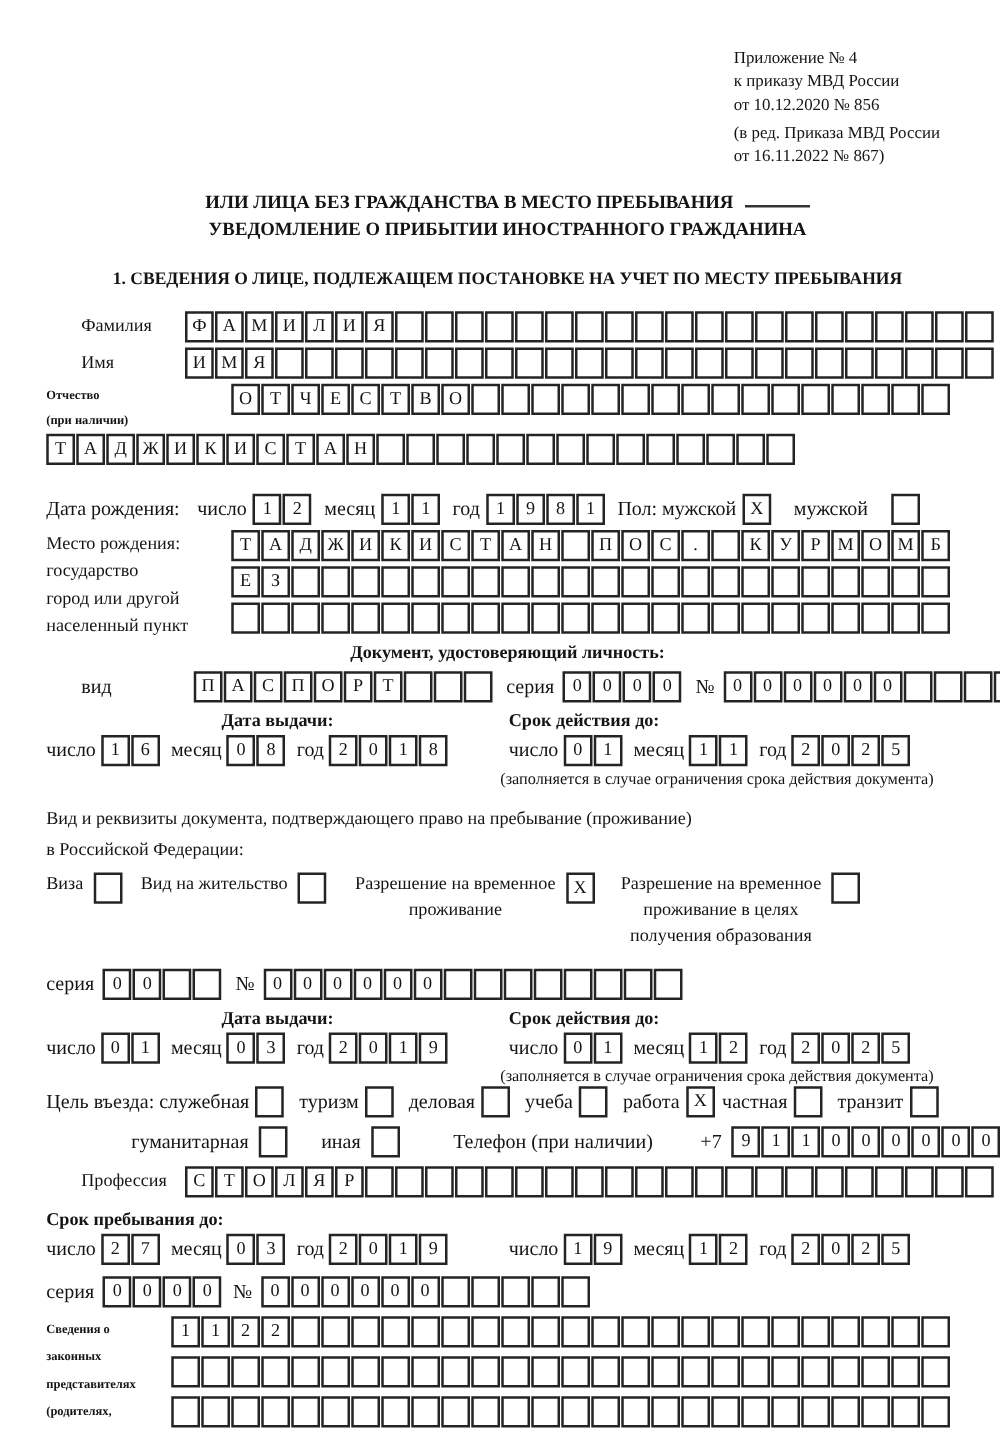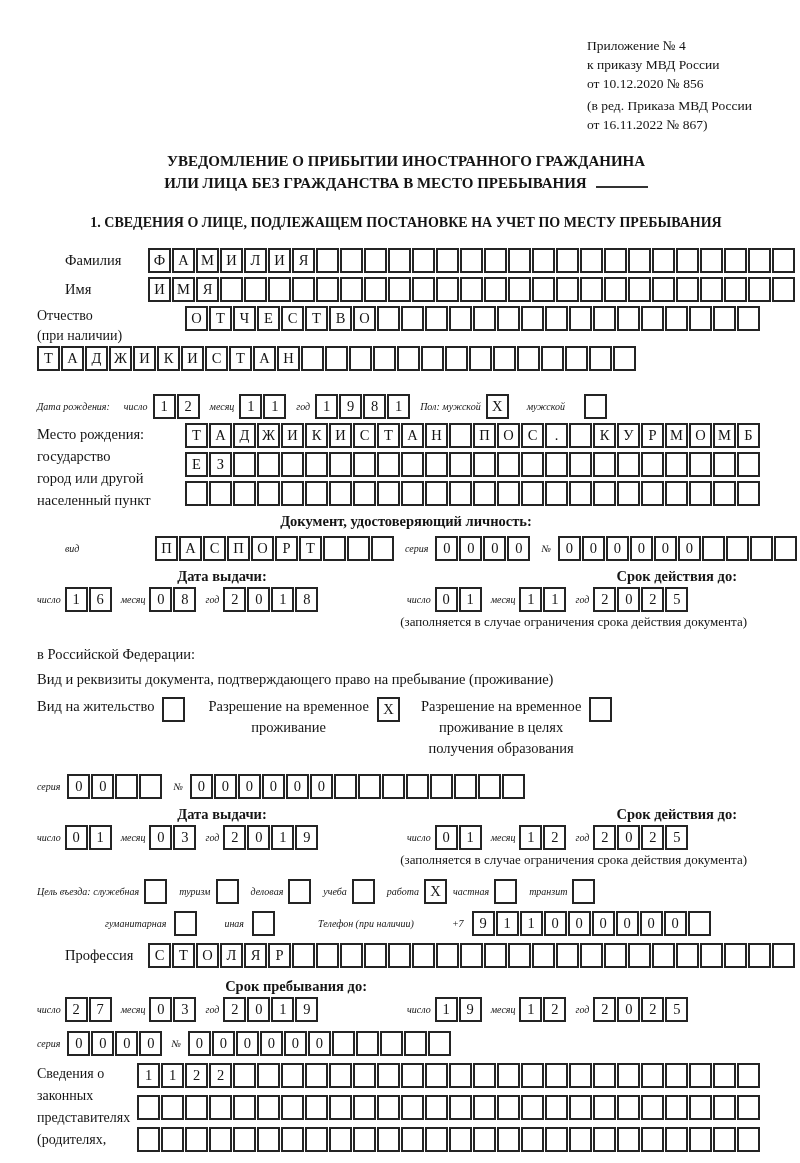--- a/index.html
+++ b/index.html
@@ -17,29 +17,29 @@
   .forma { text-align:right; margin-right:33px; margin-top:13px; font-weight:bold; font-size:15px; letter-spacing:.5px; }
 
   
   .title { text-align:center; font-weight:bold; font-size:15px; line-height:22px; margin-top:16px; }
   .title-underline { display:inline-block; width:52px; border-bottom:2px solid #333; height:14px; margin-left:9px; }
   .section-heading { text-align:center; font-weight:bold; font-size:14px; margin-top:21px; }
 
   
   .frow { display:flex; align-items:flex-start; }
   .flabel { font-size:14.5px; line-height:25px; flex:none; }
-  .mlabel { font-size:14px; line-height:20px; flex:none; }
+  .mlabel { font-size:10px; line-height:20px; flex:none;font-weight:bold; }
   .cells { display:inline-flex; flex:none; }
   .cell {
     width:19px; height:21px; border:2px solid #242424; margin-right:1px;
     display:inline-flex; align-items:center; justify-content:center;
     font-size:14.5px; background:#fff; flex:none;
   }
   .w83 { width:83px;margin-left:28px; } .w141 { width:141px; } .w148 { width:148px; } .w100 { width:100px; }
-  .sub { font-size:10px; line-height:25px; flex:none;font-style:italic; }
+  .sub { font-size:16px; line-height:25px; flex:none; }
 
   .r-surname { margin-top:17px; }
   .r-name { margin-top:4px; }
   .r-patronymic { margin-top:4px; min-height:40px; }
   .r-citizenship { min-height:40px; }
 
   .r-birthdate { margin-top:8px; }
   .r-birthdate .sub { margin-right:5px; }
   .r-birthdate .cells { margin-right:9px; }
 
@@ -49,42 +49,42 @@
 
   .center-bold { text-align:center; font-weight:bold; font-size:14.5px; margin-top:2px; }
 
   .r-vid { margin-top:6px; }
   .r-vid .sub { margin-right:7px; }
   .r-vid .cells { margin-right:10px; }
 
   
   .date-headers { display:flex; margin-top:7px; font-weight:bold; font-size:14.5px; }
   .dh-left { width:370px; text-align:center; flex:none; }
-  .dh-right { width:330px; text-align:right; flex:none; }
+  .dh-right { width:330px; text-align:left; flex:none; }
   .date-row { display:flex; margin-top:2px; }
   .dgroup { display:flex; width:370px; flex:none; align-items:flex-start; }
   .dgroup.right { width:330px; }
   .dgroup .sub { margin-right:4px; }
   .dgroup .cells { margin-right:8px; }
   .note-right { text-align:right; font-size:13px; margin-top:2px; margin-right:28px; }
 
   .intro { font-size:14.5px; line-height:25px; margin-top:12px; }
 
   .stay-options { display:flex; margin-top:4px; }
   .opt { display:flex; align-items:flex-start; }
   .olabel { font-size:14.5px; line-height:21px; }
   .olabel.centered { text-align:center; }
   .opt .cells { margin-left:8px; margin-top:1px; }
   .o1 { margin-right:14px; } .o2 { margin-right:22px; } .o3 { margin-right:20px; }
 
   .r-seriya2 { margin-top:15px; }
   .r-seriya2 .sub, .r-mig .sub { margin-right:7px; }
   .r-seriya2 .cells { margin-right:10px; }
 
-  .r-purpose { margin-top:11px; display:flex; align-items:flex-start; }
+  .r-purpose { display:flex; align-items:flex-start; }
   .r-purpose .sub { margin-right:5px; }
   .r-purpose .cells { margin-right:11px; }
   .r-phone { margin-top:7px; display:flex; align-items:flex-start; }
   .r-phone .sub { margin-right:8px; }
   .r-phone .cells { margin-right:12px; }
   .r-profession { margin-top:7px; }
 
   .r-mig { margin-top:9px; }
   .r-mig .cells { margin-right:8px; }
   .r-mig .flabel { width:203px; }
@@ -99,22 +99,22 @@
 
   <div class="appendix">
     <div>Приложение № 4</div>
     <div>к приказу МВД России</div>
     <div>от 10.12.2020 № 856</div>
     <div class="gap">(в ред. Приказа МВД России</div>
     <div>от 16.11.2022 № 867)</div>
   </div>
 
   <div class="title">
+    <div><span>ИЛИ ЛИЦА БЕЗ ГРАЖДАНСТВА В МЕСТО ПРЕБЫВАНИЯ</span><span class="title-underline"></span></div>
     <div>УВЕДОМЛЕНИЕ О ПРИБЫТИИ ИНОСТРАННОГО ГРАЖДАНИНА</div>
-    <div><span>ИЛИ ЛИЦА БЕЗ ГРАЖДАНСТВА В МЕСТО ПРЕБЫВАНИЯ</span><span class="title-underline"></span></div>
   </div>
   <div class="section-heading">1. СВЕДЕНИЯ О ЛИЦЕ, ПОДЛЕЖАЩЕМ ПОСТАНОВКЕ НА УЧЕТ ПО МЕСТУ ПРЕБЫВАНИЯ</div>
 
   <div class="frow r-surname">
     <div class="flabel w83">Фамилия</div>
     <div class="cells">
         <span class="cell">Ф</span>
         <span class="cell">А</span>
         <span class="cell">М</span>
         <span class="cell">И</span>
@@ -434,24 +434,30 @@
           <span class="cell">2</span>
           <span class="cell">0</span>
           <span class="cell">2</span>
           <span class="cell">5</span>
         </span>
     </span>
   </div>
   <div class="note-right">(заполняется в случае ограничения срока действия документа)</div>
 
   <div class="intro">
+    <div>Вид и реквизиты документа, подтверждающего право на пребывание (проживание)</div>
     <div>в Российской Федерации:</div>
-    <div>Вид и реквизиты документа, подтверждающего право на пребывание (проживание)</div>
   </div>
   <div class="stay-options">
+    <div class="opt o1">
+      <span class="olabel">Виза</span>
+      <span class="cells">
+          <span class="cell"></span>
+        </span>
+    </div>
     <div class="opt o2">
       <span class="olabel">Вид на жительство</span>
       <span class="cells">
           <span class="cell"></span>
         </span>
     </div>
     <div class="opt o3">
       <span class="olabel centered">
         <span>Разрешение на временное</span><br>
         <span>проживание</span>

